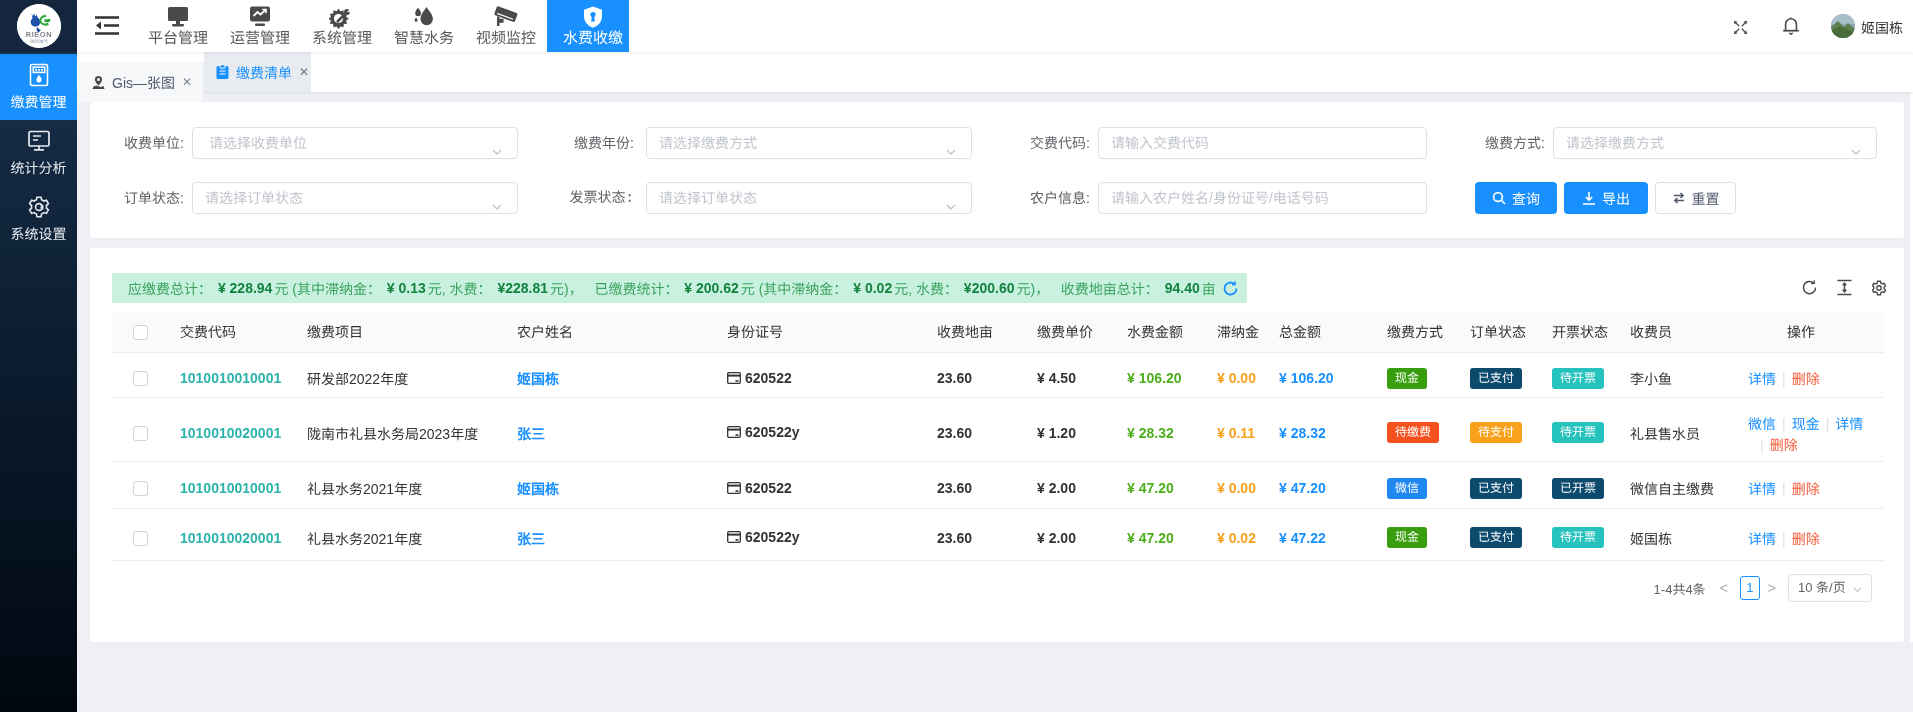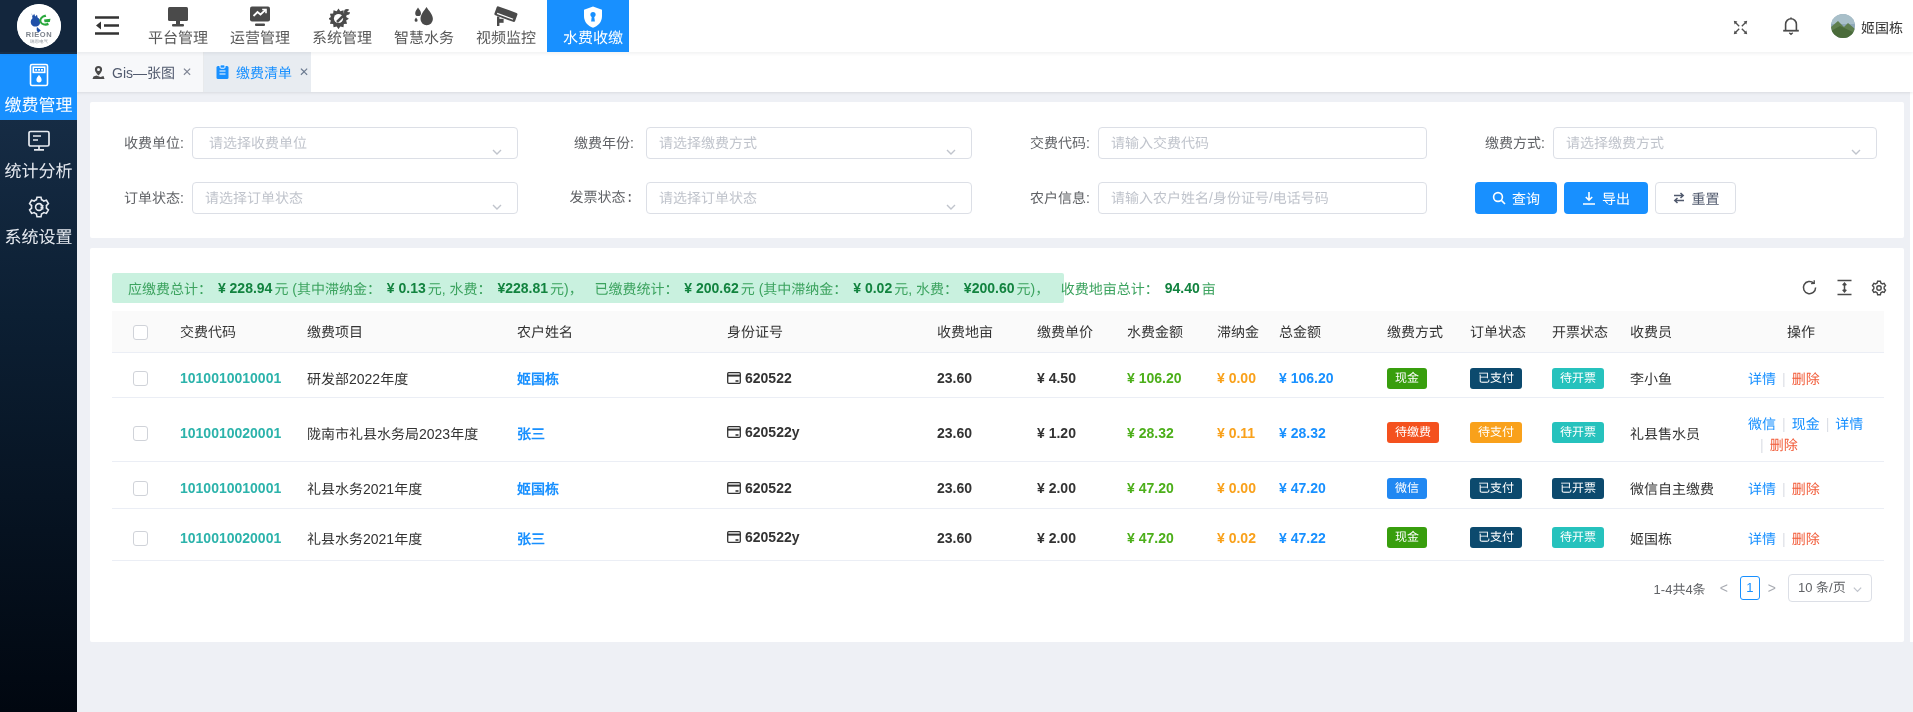--- a/index.html
+++ b/index.html
@@ -12,40 +12,40 @@
 #logo{position:absolute;left:0;top:0;width:77px;height:52px;background:#13263d;display:flex;align-items:center;justify-content:center;}
 #logo .circ{width:44px;height:44px;border-radius:50%;background:#fff;position:relative;overflow:hidden;}
 .menuitem{position:absolute;top:0;height:52px;width:82px;text-align:center;color:#595959;}
 .menuitem .mi-ic{margin-top:5px;height:24px;display:flex;align-items:center;justify-content:center;}
 .menuitem .mi-tx{font-size:15px;line-height:18px;display:block;}
 .menuitem.active{background:#1890ff;color:#fff;padding-left:10px;}
 
 #sidebar{position:absolute;left:0;top:52px;width:77px;height:660px;background:linear-gradient(180deg,#19304a 0%,#0c1f33 40%,#010710 100%);z-index:20;}
 .sideitem{width:77px;height:66px;text-align:center;color:#e6eaf0;}
 .sideitem .si-ic{padding-top:8px;height:34px;display:flex;align-items:center;justify-content:center;}
-.sideitem .si-tx{font-size:17px;display:block;margin-top:3px;}
+.sideitem .si-tx{font-size:14px;display:block;margin-top:3px;}
 .sideitem.active{background:#1890ff;color:#fff;}
 
 #tabbar{position:absolute;left:77px;top:52px;width:1836px;height:40px;background:#fff;z-index:10;box-shadow:0 1px 3px rgba(0,0,0,.09);}
 .tab{position:absolute;top:0;height:40px;display:flex;align-items:center;font-size:14px;white-space:nowrap;}
-.tab1{left:1px;width:126px;background:#f7f8fa;color:#515a6e;border-right:1px solid #e8eaec;}
+.tab1{left:1px;width:126px;background:#f7f8fa;color:#515a6e;border-right:1px solid #e8eaec;margin-top:10px;}
 .tab2{left:127px;width:107px;background:#e8ecf1;color:#1890ff;}
 .tab .tclose{color:#808695;font-size:12px;margin-left:7px;}
 .tab2 .tclose{color:#6b7a90;}
 
 #filtercard{position:absolute;left:90px;top:102px;width:1814px;height:136px;background:#fff;border-radius:2px;}
 #tablecard{position:absolute;left:90px;top:248px;width:1814px;height:394px;background:#fff;border-radius:2px;}
 .flabel{position:absolute;height:32px;line-height:32px;font-size:14px;color:#606266;width:80px;text-align:right;}
 .fsel,.finp{position:absolute;height:32px;border:1px solid #dcdfe6;border-radius:4px;background:#fff;line-height:30px;font-size:14px;color:#c0c4cc;padding-left:12px;}
 .fsel .chev{position:absolute;right:14px;top:10px;}
 .btn{position:absolute;height:32px;border-radius:4px;font-size:14px;display:flex;align-items:center;justify-content:center;color:#fff;background:#1890ff;}
 .btn.plain{background:#fff;border:1px solid #dcdfe6;color:#515a6e;}
 .btn svg{margin-right:6px;}
 
-#sumbar{position:absolute;left:22px;top:25px;width:952px;height:30px;background:#c9f1df;border-radius:2px;display:flex;align-items:center;padding-left:16px;font-size:14px;color:#3ca35f;white-space:nowrap;}
+#sumbar{position:absolute;left:22px;top:25px;width:1135px;height:30px;background:#c9f1df;border-radius:2px;display:flex;align-items:center;padding-left:16px;font-size:14px;color:#3ca35f;white-space:nowrap;}
 #sumbar b{color:#12833f;font-weight:bold;padding:0 2px;}
 
 table{border-collapse:collapse;table-layout:fixed;position:absolute;left:22px;top:63px;width:1772px;}
 th,td{font-weight:normal;text-align:left;padding:0 0 0 12px;font-size:14px;color:#333;overflow:hidden;white-space:nowrap;}
 thead tr{height:41px;background:#fafafa;}
 th{color:#333;border-bottom:1px solid #ebeef5;}
 tbody tr{border-bottom:1px solid #ebeef5;}
 tbody td{border-bottom:1px solid #ebeef5;padding-top:7px;}
 .tr1{height:45px;}.tr2{height:64px;}.tr3{height:47px;}.tr4{height:52px;}
 .code{color:#2cb3ab;font-weight:bold;}

